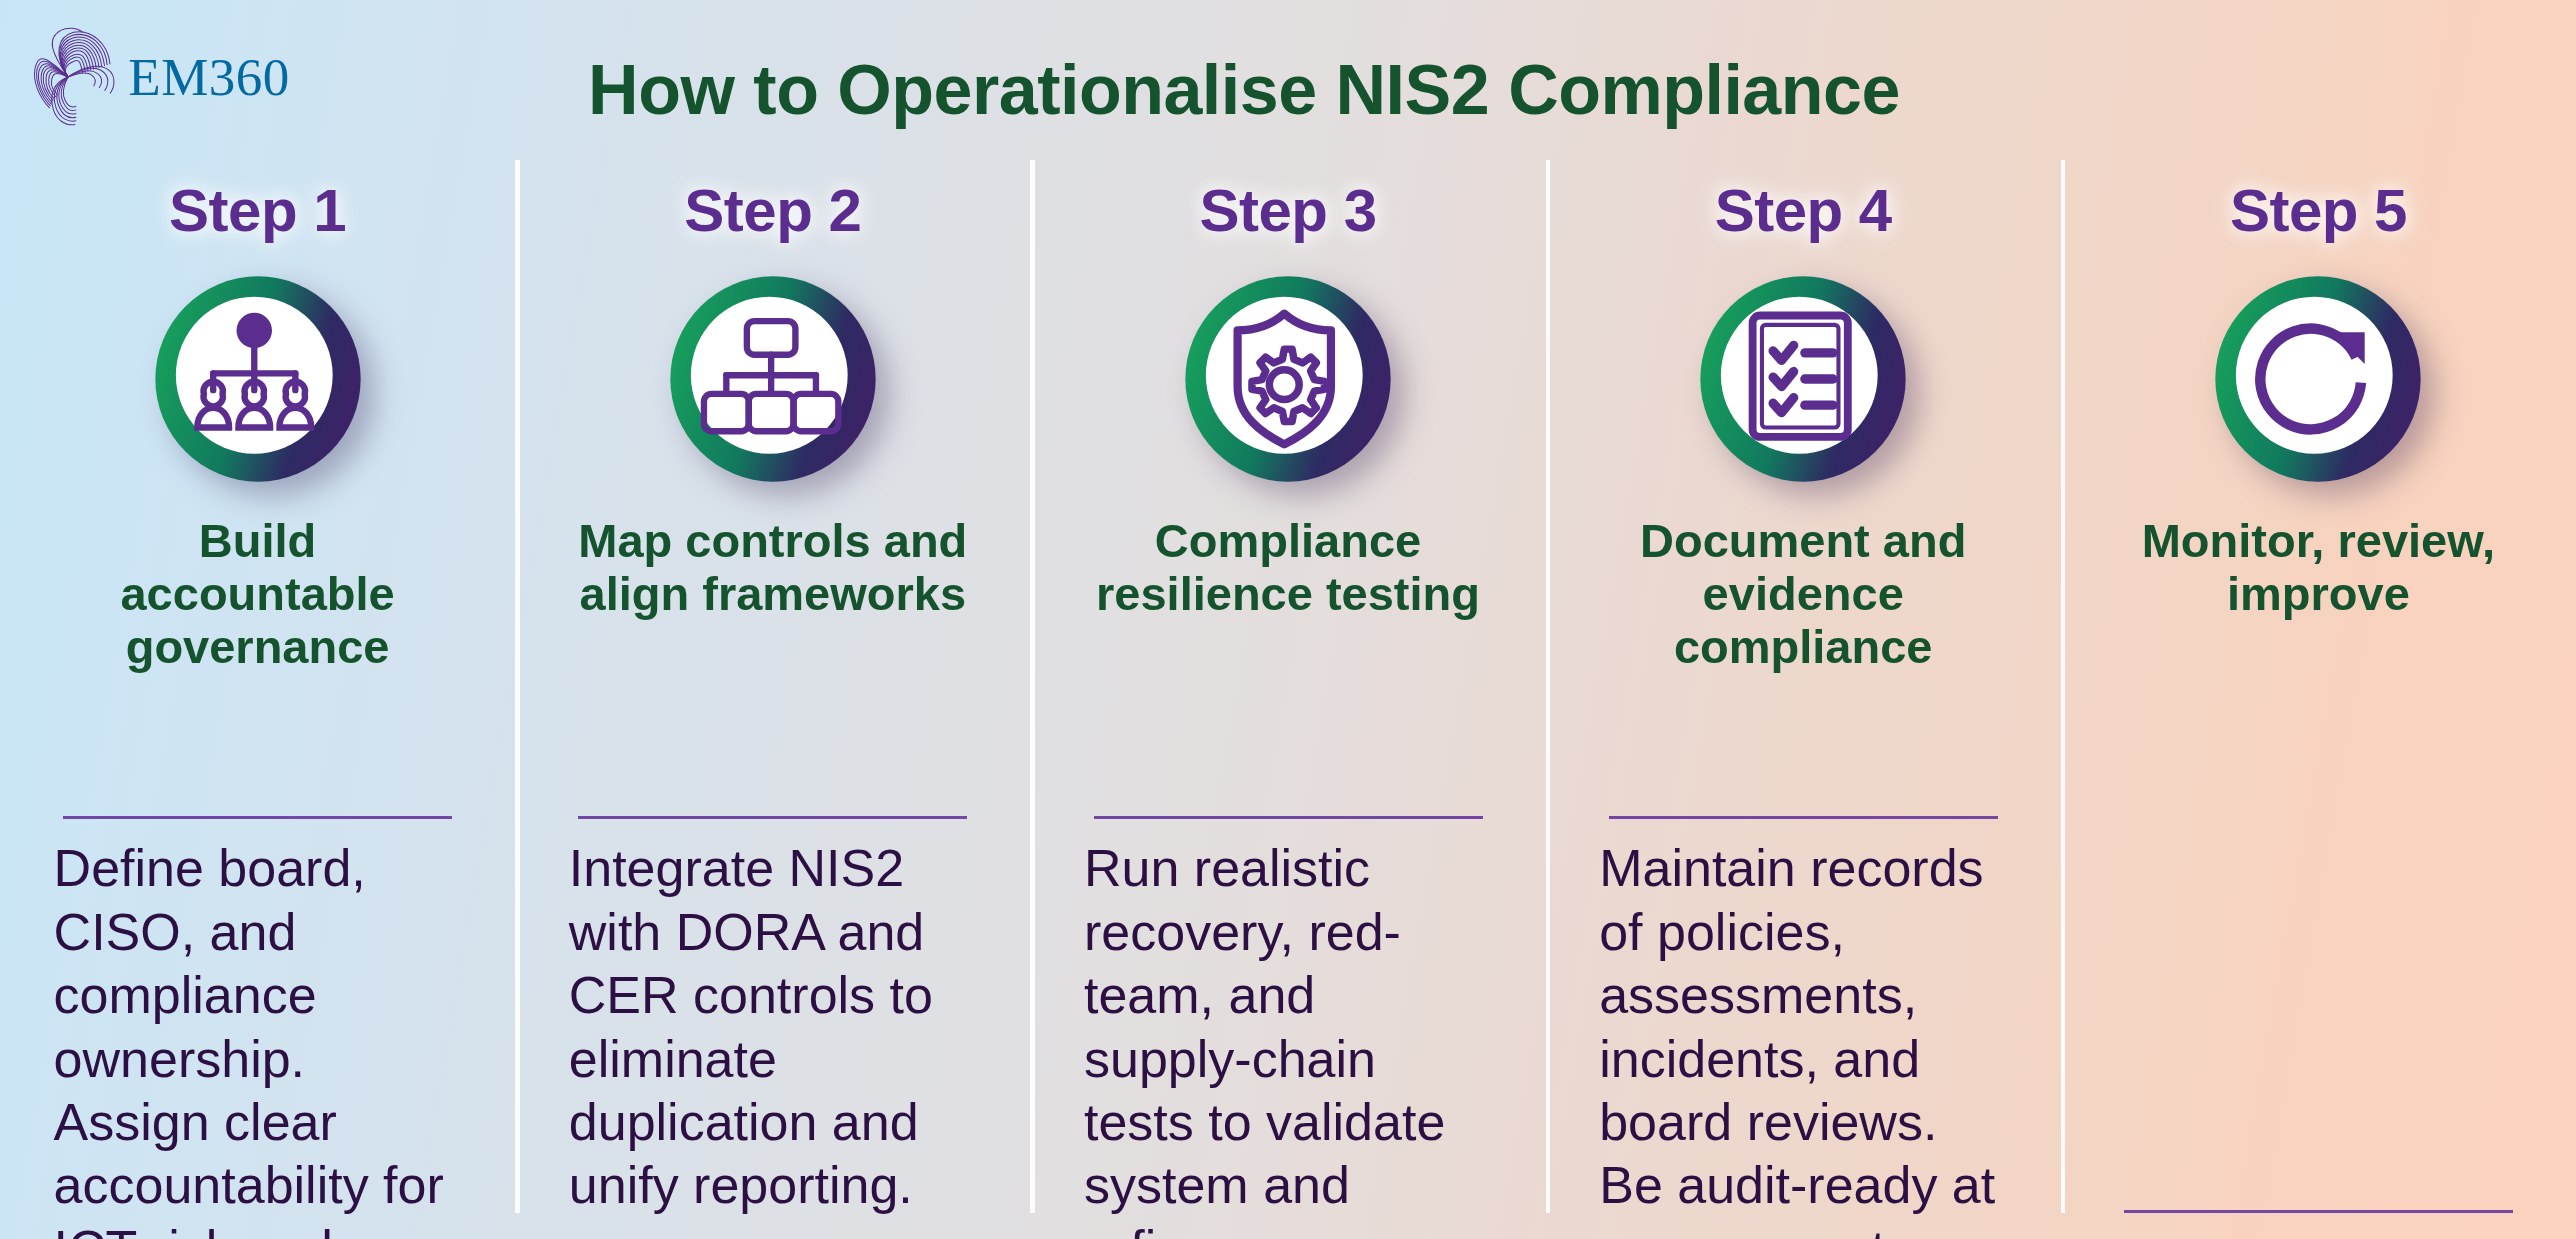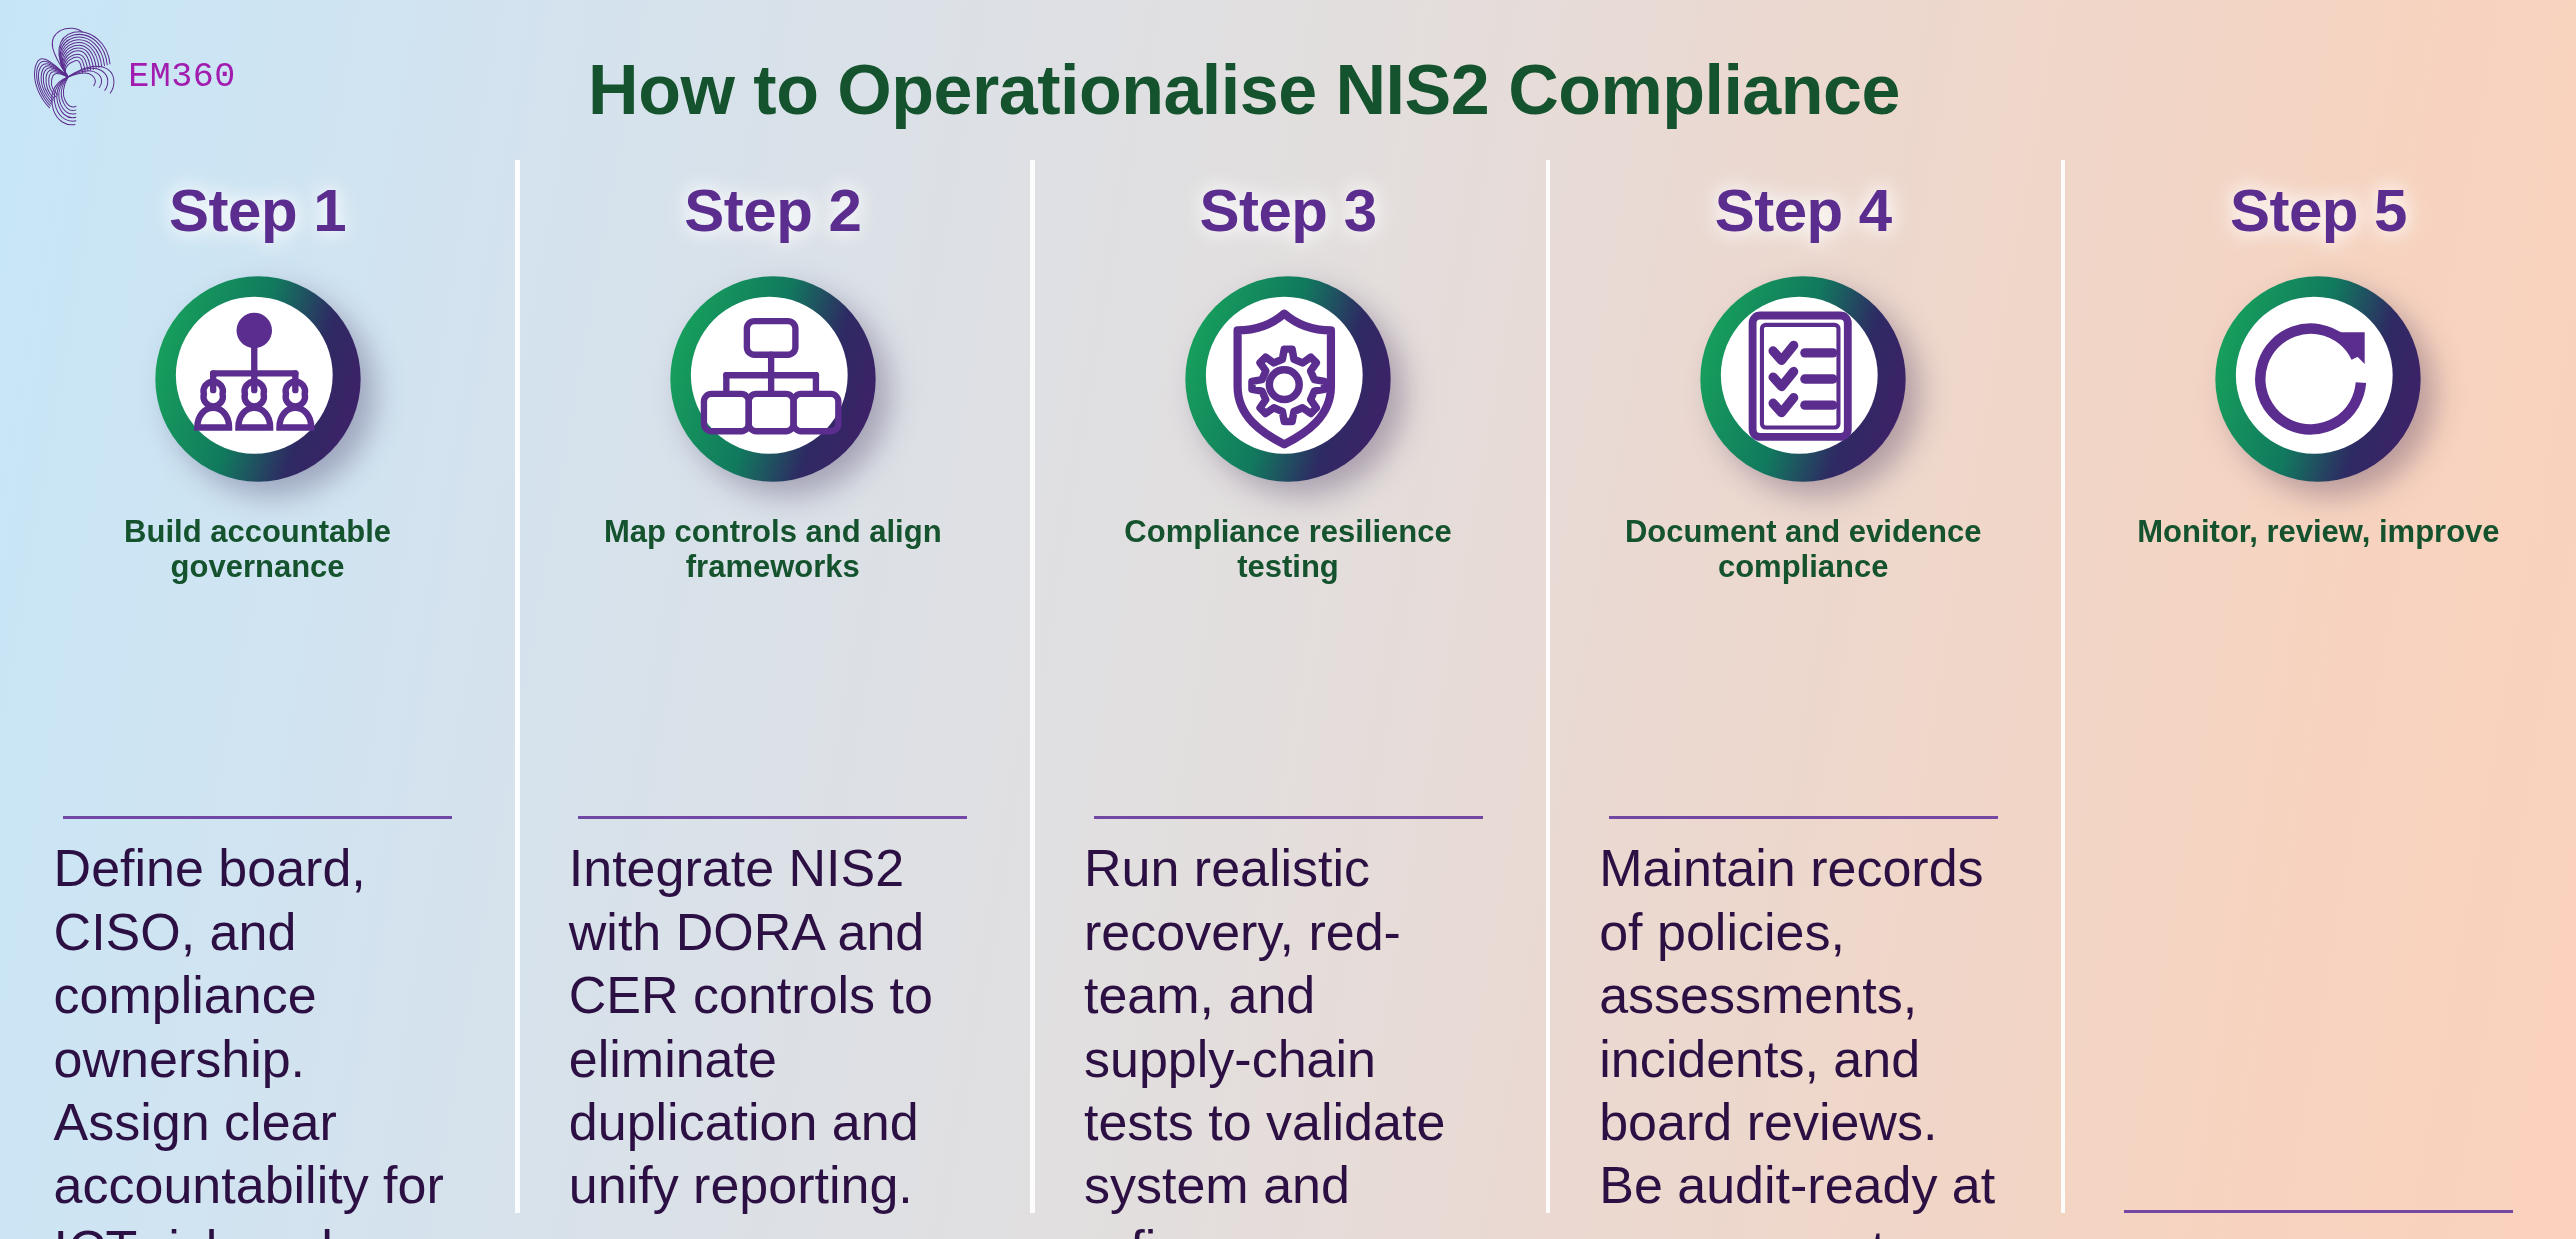--- a/index.html
+++ b/index.html
@@ -18,22 +18,22 @@
         #fbd2bd 100%);
     position:relative;
   }
 
   
   #header { position:absolute; top:0; left:0; width:2576px; height:183px; }
 
   #logo-wrap { position:absolute; left:26px; top:13px; width:247px; height:128px;
                display:flex; align-items:center; gap:7.3px; }
   #logo-mark { width:95px; height:106px; flex:0 0 auto; }
-  #logo-text { font-size:35px; color:#a21caf; font-weight:400; letter-spacing:0.5px;
-               font-family:Liberation Mono, monospace; }
+  #logo-text { font-size:53px; color:#0369a1; font-weight:400; letter-spacing:0.5px;
+               font-family:Liberation Serif, serif; }
 
   #page-title {
     position:absolute; left:0; top:50px; width:2488px; text-align:center;
     font-size:70px; font-weight:bold; color:#14532d; letter-spacing:-0.5px;
     white-space:nowrap;
   }
 
   
   #columns {
     position:absolute; top:169px; left:0; width:2576px; height:1070px;
@@ -55,21 +55,21 @@
     letter-spacing:-0.5px;
   }
 
   .icon-wrap {
     margin-top:22px; width:224px; height:224px; position:relative;
     filter:drop-shadow(14.7px 14.7px 14.7px rgba(40,20,70,0.30));
   }
   .icon-wrap svg { display:block; width:224px; height:224px; }
 
   .step-heading {
-    margin-top:24px; font-size:31px; font-weight:bold; color:#14532d;
+    margin-top:24px; font-size:47px; font-weight:bold; color:#14532d;
     text-align:center; line-height:1.12; max-width:394px;
   }
 
   .rule {
     margin-top:auto; width:100%; max-width:389px; height:2.7px;
     background:#6b3fa0; opacity:0.95;
   }
 
   .step-body {
     margin-top:18.3px; font-size:52px; color:#2d1043; 

